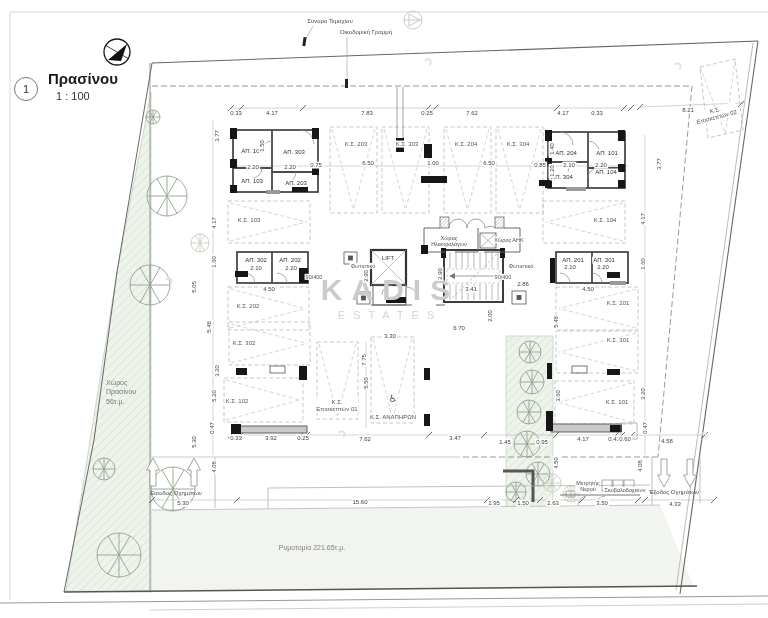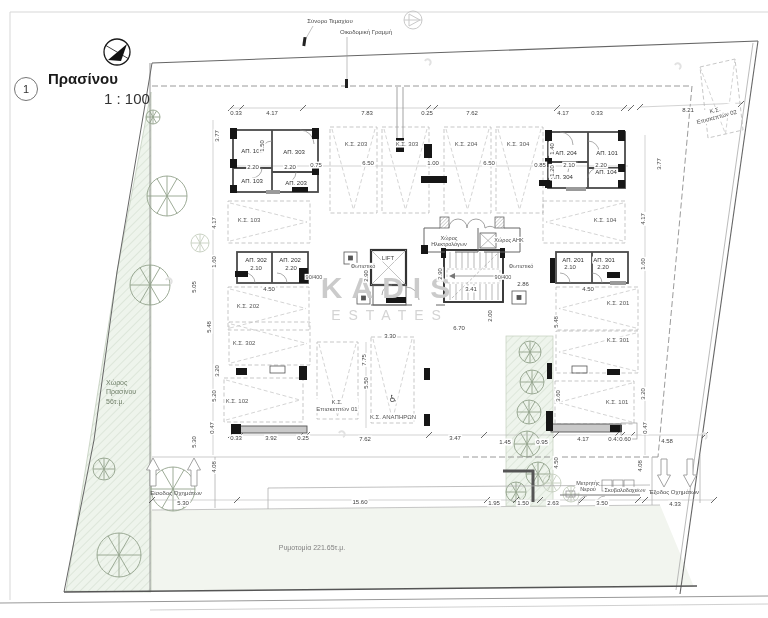--- a/index.html
+++ b/index.html
@@ -17,26 +17,26 @@
   .lbl.tiny{font-size:6px;color:#4a4a4a;}
   .greenlbl{position:absolute;left:106px;top:378px;font-size:7px;line-height:1.35;
             color:#6f7f68;white-space:pre-line;}
   .streetlbl{position:absolute;left:312px;top:547px;transform:translate(-50%,-50%);
              font-size:7px;color:#828282;}
   .wheel{position:absolute;left:393px;top:398px;transform:translate(-50%,-50%);
          font-family:"DejaVu Sans",sans-serif;font-size:10px;color:#555;background:#fff;}
   .wm{position:absolute;left:390px;top:297px;transform:translate(-50%,-50%);
       text-align:center;pointer-events:none;}
   .wm1{font-size:30px;font-weight:bold;letter-spacing:9px;color:#cbcbcb;}
-  .wm2{font-size:14px;letter-spacing:8px;color:#d4d4d4;margin-top:2px;}
+  .wm2{font-size:11px;letter-spacing:8px;color:#d4d4d4;margin-top:2px;}
   .titleblock{position:absolute;left:14px;top:68px;width:140px;height:42px;}
   .tnum{position:absolute;left:0;top:9px;width:22px;height:22px;border:1px solid #777;
         border-radius:50%;text-align:center;line-height:22px;font-size:11px;color:#333;}
   .tname{position:absolute;left:34px;top:2px;font-size:15px;font-weight:bold;color:#1a1a1a;}
-  .tscale{position:absolute;left:42px;top:22px;font-size:15px;color:#333;margin-left:48px;}
+  .tscale{position:absolute;left:42px;top:22px;font-size:11px;color:#333;}
   
   .stall-rect{fill:none;stroke:#b9b9b9;stroke-width:0.8;stroke-dasharray:4 2.5;}
   .stall-v{fill:none;stroke:#c9c9c9;stroke-width:0.8;stroke-dasharray:4 2.5;}
   .wall{stroke:#4a4a4a;stroke-width:1.8;fill:none;}
   .wallthin{stroke:#666;stroke-width:1;fill:none;}
   .col{fill:#161616;stroke:none;}
   .sill{fill:#9a9a9a;stroke:none;}
   .arc{stroke:#8a8a8a;stroke-width:0.7;fill:none;}
   .chain{stroke:#b5b5b5;stroke-width:0.6;fill:none;}
   .ticks{stroke:#444;stroke-width:0.8;fill:none;}

